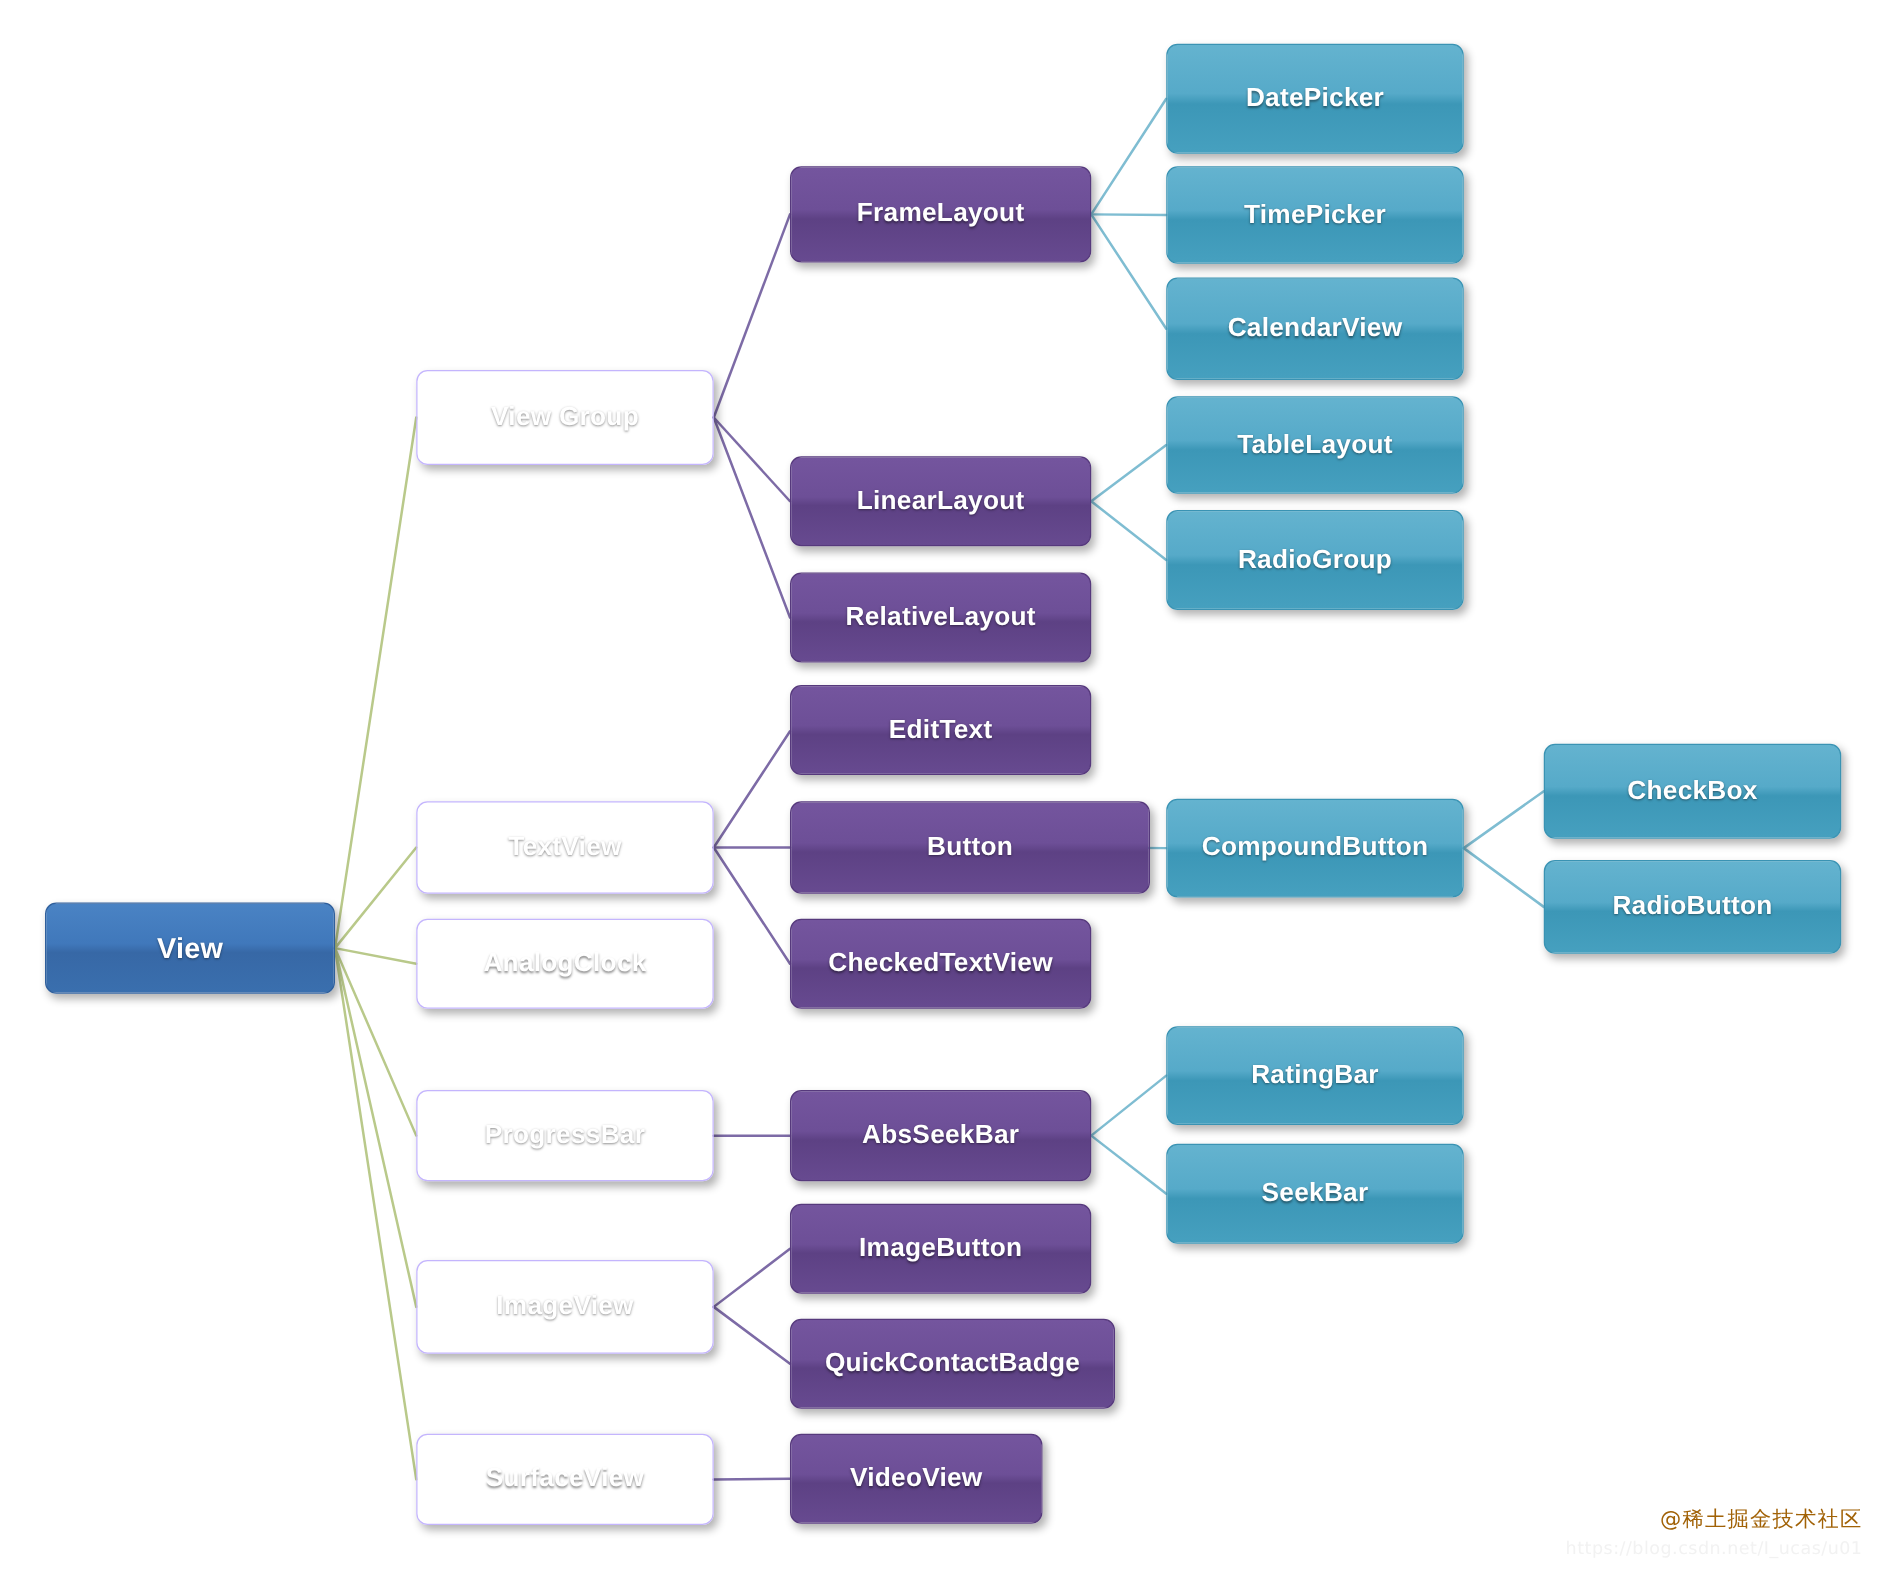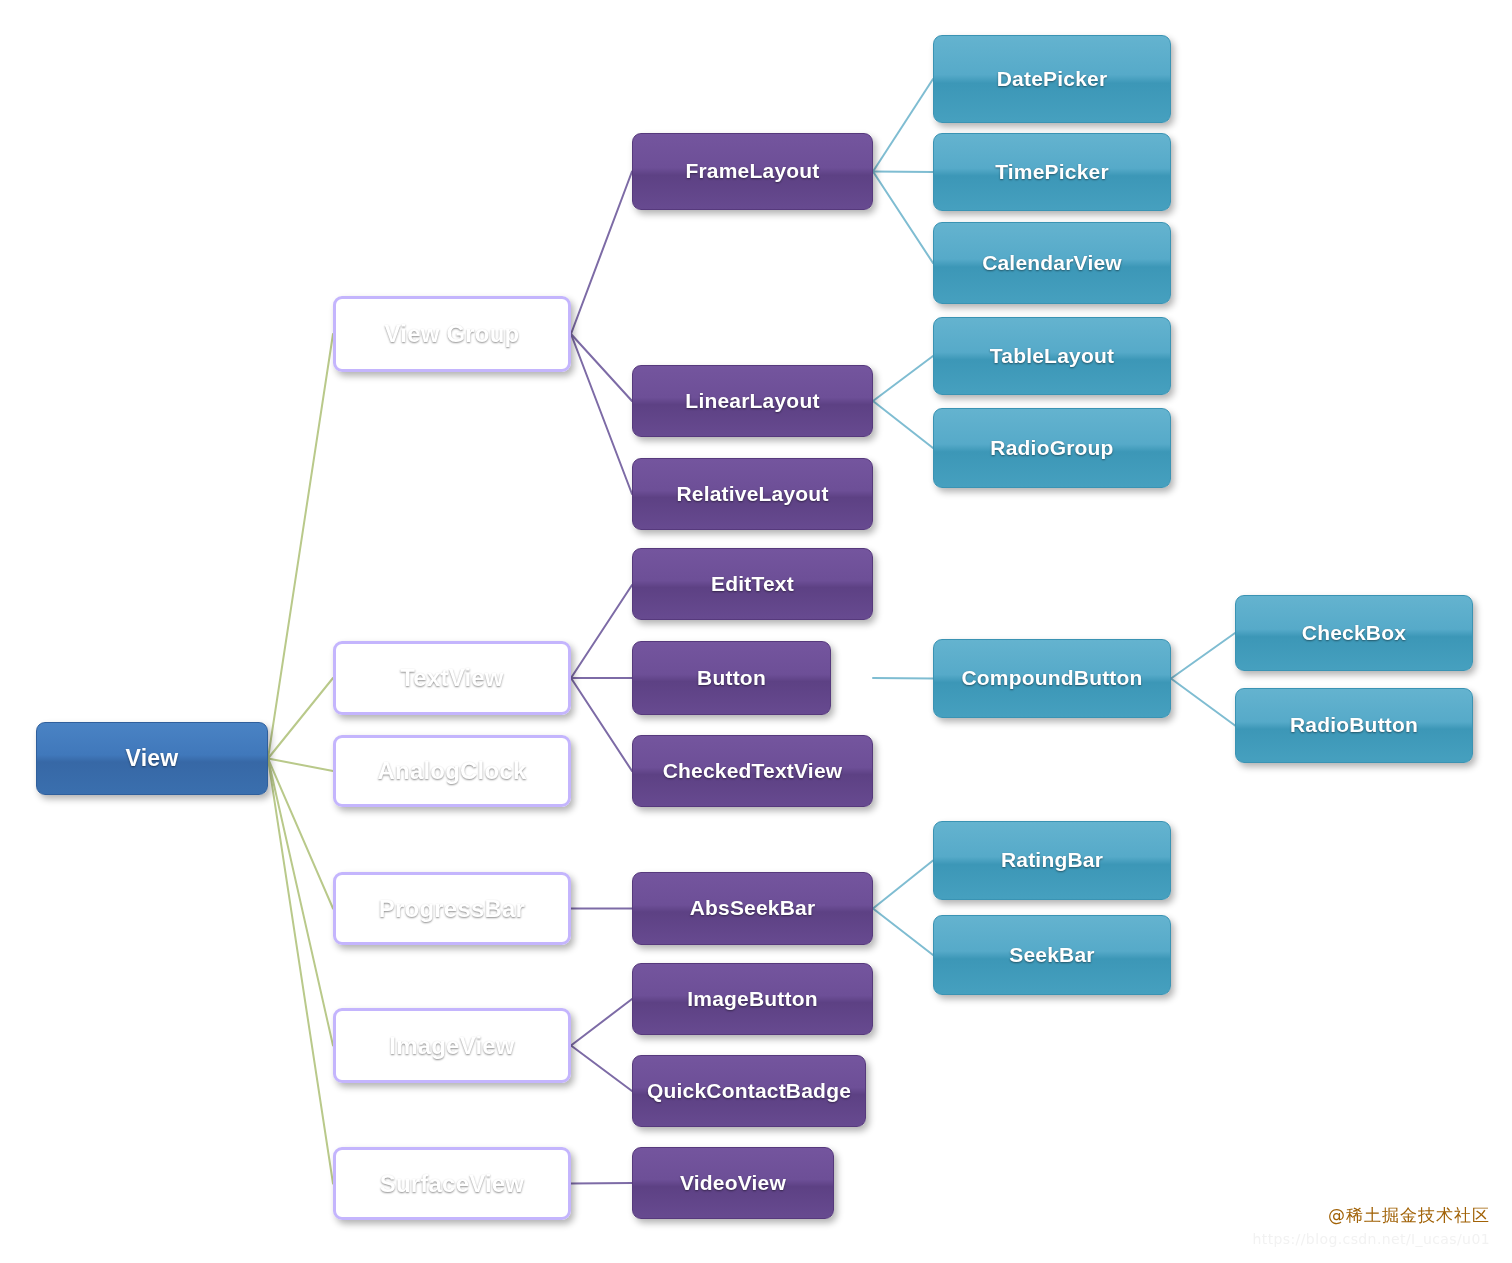--- a/index.html
+++ b/index.html
@@ -37,22 +37,22 @@
 
   
   .n-root{
     background:linear-gradient(to bottom,#4a83c4 0%,#4078bb 45%,#3768a6 55%,#3a6fae 100%);
     border:1px solid #2f5f9c;
     font-size:23px;
   }
   
   .n-green{
     background:linear-gradient(to bottom,#9ec martin 0%,#9ec856 0%,#95c04e 45%,#86ae3f 55%,#8fb744 100%);
-    border:3px solid #c4b5fd;
-    font-size:24px;
+    border:1px solid #c4b5fd;
+    font-size:21px;
   }
   
   .n-purple{
     background:linear-gradient(to bottom,#74559e 0%,#6d4f97 45%,#5d4184 55%,#674a90 100%);
     border:1px solid #56397c;
     font-size:21px;
   }
   
   .n-teal{
     background:linear-gradient(to bottom,#64b3cf 0%,#56aac9 45%,#3c97b7 55%,#46a0bf 100%);
@@ -138,33 +138,33 @@
     </div>
     <div class="node n-purple" style="left: 632px; top: 365px; width: 241px; height: 72px;">
       <span>LinearLayout</span>
     </div>
     <div class="node n-purple" style="left: 632px; top: 458px; width: 241px; height: 72px;">
       <span>RelativeLayout</span>
     </div>
     <div class="node n-purple" style="left: 632px; top: 548px; width: 241px; height: 72px;">
       <span>EditText</span>
     </div>
-    <div class="node n-purple" style="left: 632px; top: 641px; width: 199px; height: 74px;">
+    <div class="node n-purple" style="left: 632px; top: 641px; width: 288px; height: 74px;">
       <span>Button</span>
     </div>
     <div class="node n-purple" style="left: 632px; top: 735px; width: 241px; height: 72px;">
       <span>CheckedTextView</span>
     </div>
     <div class="node n-purple" style="left: 632px; top: 872px; width: 241px; height: 73px;">
       <span>AbsSeekBar</span>
     </div>
     <div class="node n-purple" style="left: 632px; top: 963px; width: 241px; height: 72px;">
       <span>ImageButton</span>
     </div>
-    <div class="node n-purple" style="left: 632px; top: 1055px; width: 234px; height: 72px; align-items: center;">
+    <div class="node n-purple" style="left: 632px; top: 1055px; width: 260px; height: 72px; align-items: center;">
       <span>QuickContactBadge</span>
     </div>
     <div class="node n-purple" style="left: 632px; top: 1147px; width: 202px; height: 72px;">
       <span>VideoView</span>
     </div>
     <div class="node n-teal" style="left: 933px; top: 35px; width: 238px; height: 88px;">
       <span>DatePicker</span>
     </div>
     <div class="node n-teal" style="left: 933px; top: 133px; width: 238px; height: 78px;">
       <span>TimePicker</span>

